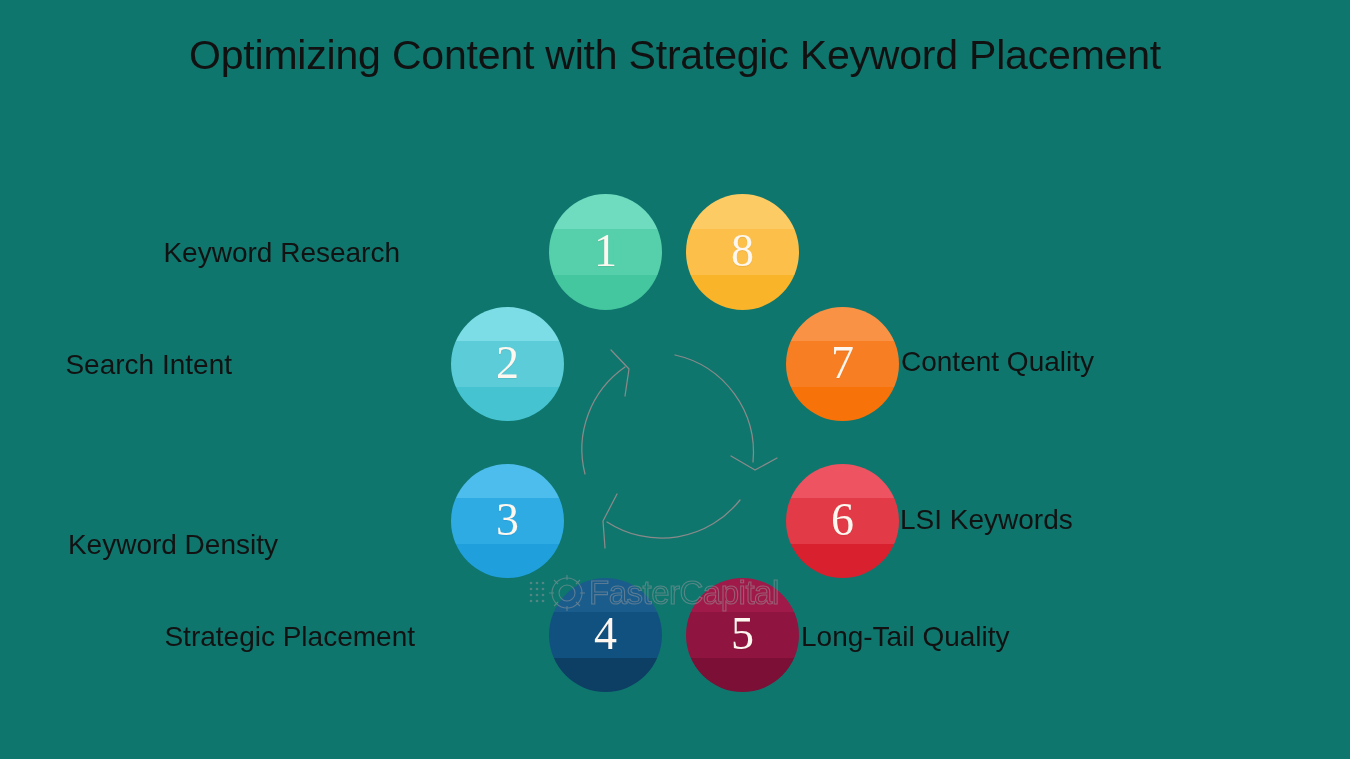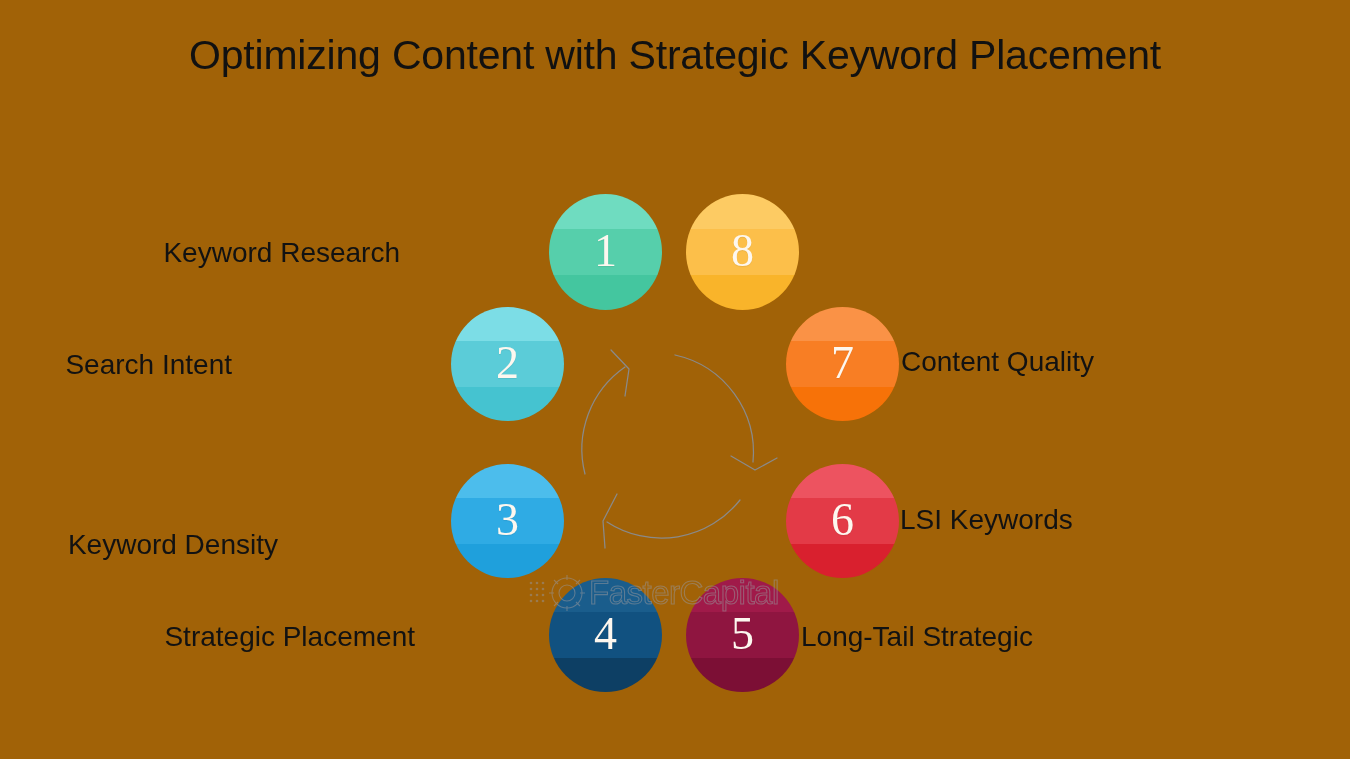--- a/index.html
+++ b/index.html
@@ -12,21 +12,21 @@
     height: 759px;
     position: relative;
     overflow: hidden;
     font-family: "Liberation Sans", sans-serif;
     -webkit-font-smoothing: antialiased;
   }
 
   #slide {
     position: absolute;
     inset: 0;
-    background: #a16207;
+    background: #0f766e;
   }
 
   
   #title {
     position: absolute;
     top: 26px;
     left: 0;
     width: 1350px;
     text-align: center;
     font-size: 41px;
@@ -179,21 +179,21 @@
       <div class="num">4</div>
     </div>
     <div class="label left" style="right:935px; top:622px;">Strategic Placement</div>
 
     <div class="node" style="left:686px; top:578px; width:113px; height:114px;">
       <div class="band top" style="background:#a01a49;"></div>
       <div class="band mid" style="background:#8f1540;"></div>
       <div class="band bot" style="background:#7c0f35;"></div>
       <div class="num">5</div>
     </div>
-    <div class="label right" style="left:801px; top:622px;">Long-Tail Strategic</div>
+    <div class="label right" style="left:801px; top:622px;">Long-Tail Quality</div>
 
     <div class="node" style="left:786px; top:464px; width:113px; height:114px;">
       <div class="band top" style="background:#ed5360;"></div>
       <div class="band mid" style="background:#e33a47;"></div>
       <div class="band bot" style="background:#d9202e;"></div>
       <div class="num">6</div>
     </div>
     <div class="label right" style="left:900px; top:505px;">LSI Keywords</div>
 
     <div class="node" style="left:786px; top:307px; width:113px; height:114px;">

